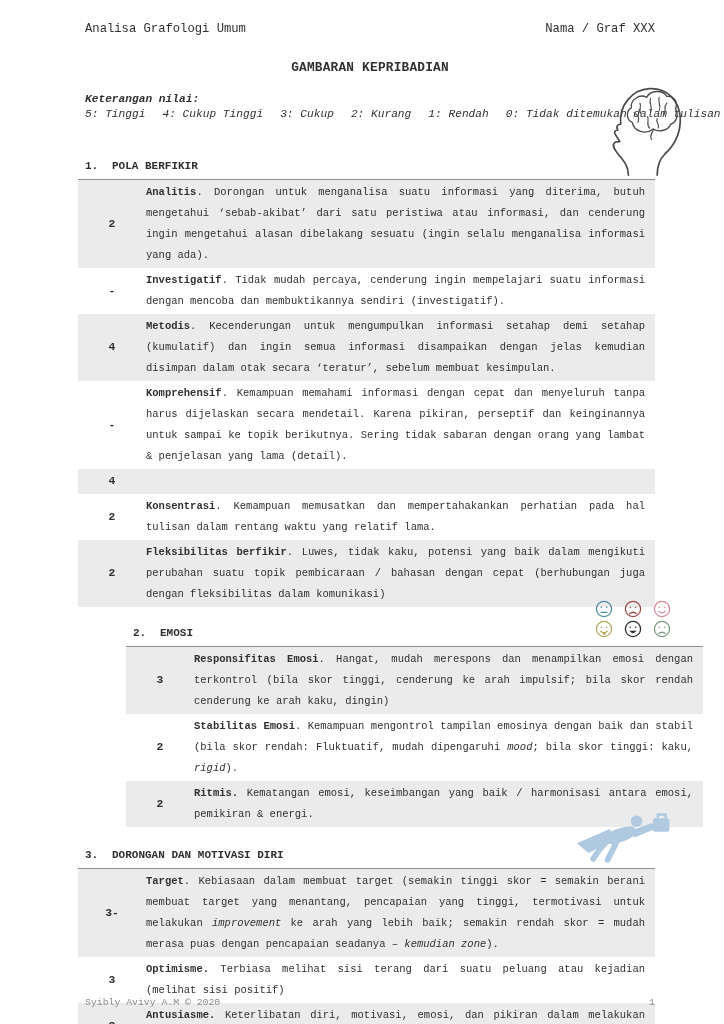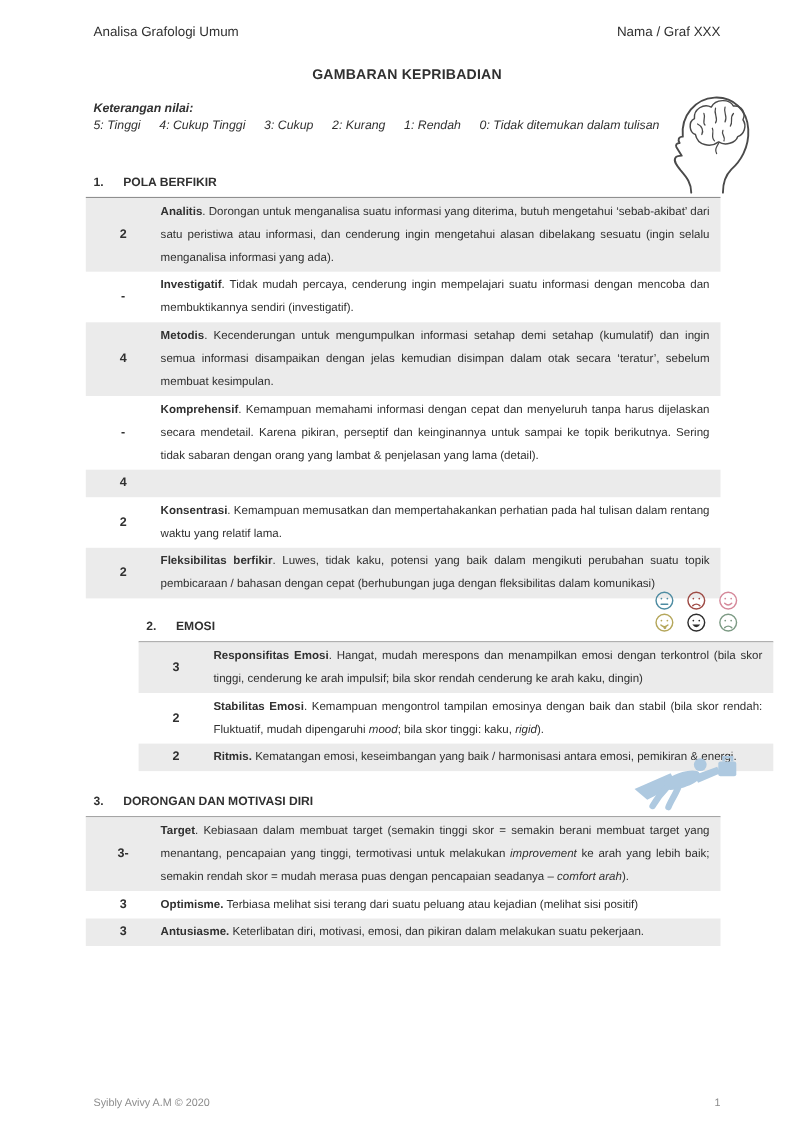--- a/index.html
+++ b/index.html
@@ -1,18 +1,18 @@
 <!DOCTYPE html>
 <html style="--text: #303030; --row_shade: #ebebeb; --table_border: #8f8f8f; --footer_text: #8c8c8c; --hero_blue: #aec9e0;"><head>
 <meta charset="utf-8">
 <style>
   html,body{margin:0;padding:0;background:#fff;}
   .page{
     width:724px;height:1024px;position:relative;overflow:hidden;background:#fff;
-    font-family:Liberation Sans, sans-serif;color:var(--text,#303030);
+    font-family:Liberation Mono, monospace;color:var(--text,#303030);
   }
   .content{margin-left:85px;width:570px;position:relative;}
   .hdr{display:flex;justify-content:space-between;padding-top:22px;font-size:12.2px;}
   .doc-title{text-align:center;font-weight:bold;font-size:12.8px;margin-top:24px;letter-spacing:.2px;}
   .legend-label{margin-top:18px;font-size:11.2px;font-weight:bold;font-style:italic;}
   .legend-scale{margin-top:3px;font-size:11.2px;font-style:italic;white-space:nowrap;}
   .legend-scale .scale-item{margin-right:17px;}
   .section{position:relative;}
   .sec1{margin-top:40px;}
   .sec2{margin-top:20px;margin-left:48px;}
@@ -156,21 +156,21 @@
           <path d="M34 31 C28 37 24 43 21 48" fill="none" stroke="currentColor" stroke-width="6" stroke-linecap="round"></path>
           <path d="M45 31 C42 38 38 44 36 49" fill="none" stroke="currentColor" stroke-width="6" stroke-linecap="round"></path>
         </g>
       </svg>
       <div class="sec-head">
         <span class="sec-num">3.</span><span>DORONGAN DAN MOTIVASI DIRI</span>
       </div>
       <div class="ttable">
         <div class="trow shade">
           <div class="score">3-</div>
-          <div class="desc"><span class="term">Target</span><span>. Kebiasaan dalam membuat target (semakin tinggi skor = semakin berani membuat target yang menantang, pencapaian yang tinggi, termotivasi untuk melakukan <i>improvement</i> ke arah yang lebih baik; semakin rendah skor = mudah merasa puas dengan pencapaian seadanya – <i>comfort arah</i>).</span></div>
+          <div class="desc"><span class="term">Target</span><span>. Kebiasaan dalam membuat target (semakin tinggi skor = semakin berani membuat target yang menantang, pencapaian yang tinggi, termotivasi untuk melakukan <i>improvement</i> ke arah yang lebih baik; semakin rendah skor = mudah merasa puas dengan pencapaian seadanya – <i>kemudian zone</i>).</span></div>
         </div>
         <div class="trow">
           <div class="score">3</div>
           <div class="desc"><span class="term">Optimisme.</span><span> Terbiasa melihat sisi terang dari suatu peluang atau kejadian (melihat sisi positif)</span></div>
         </div>
         <div class="trow shade">
           <div class="score">3</div>
           <div class="desc"><span class="term">Antusiasme.</span><span> Keterlibatan diri, motivasi, emosi, dan pikiran dalam melakukan suatu pekerjaan.</span></div>
         </div>
       </div>

